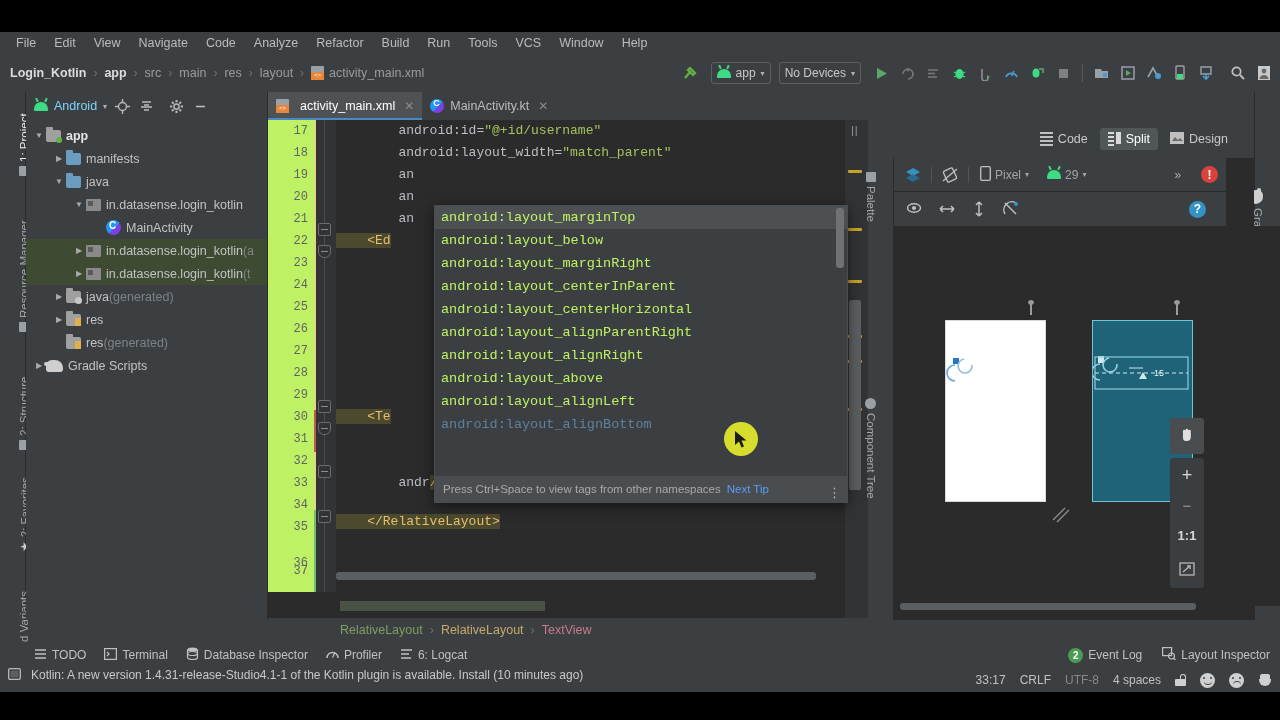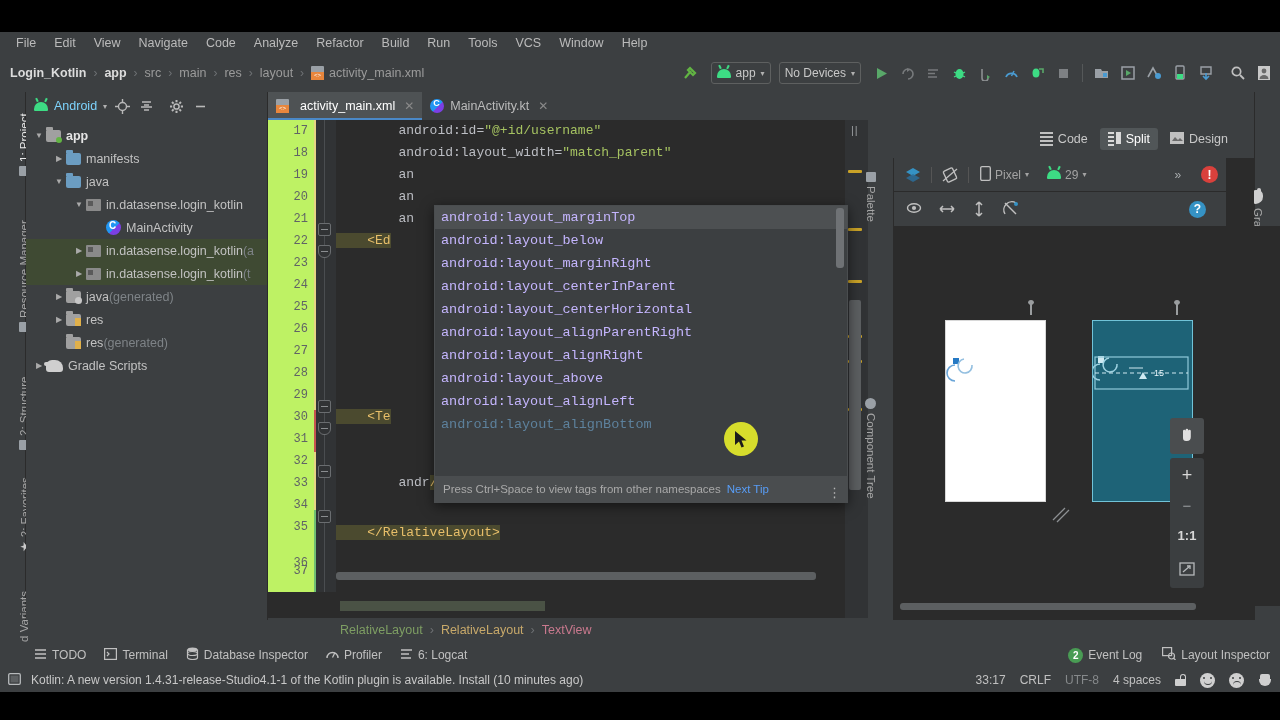--- a/index.html
+++ b/index.html
@@ -231,21 +231,21 @@
 
   
   .popup {
     position:absolute; left:434px; top:205px; width:414px; height:298px;
     background:#3c3f41; box-shadow: 0 3px 12px rgba(0,0,0,.55);
     border:1px solid #4a4d4f; overflow:hidden;
   }
   .plist { position:absolute; left:0; top:0; width:414px; height:272px; overflow:hidden; }
   .prow {
     height:23px; display:flex; align-items:center; padding-left:6px;
-    font-family:"Liberation Mono", monospace; font-size:13.5px; color:#c4b5fd; white-space:nowrap;
+    font-family:"Liberation Mono", monospace; font-size:13.5px; color:#bef264; white-space:nowrap;
   }
   .prow.sel { background:#4d5052; }
   .prow.clip { color:#6897bb; opacity:.75; }
   .pscroll { position:absolute; right:3px; top:2px; width:8px; height:60px; background:#6f7275; border-radius:3px; }
   .phint {
     position:absolute; left:0; bottom:0; width:414px; height:26px; background:#4a4d4f;
     display:flex; align-items:center; padding:0 8px; font-size:11.5px; color:#a9a9a9;
   }
   .phint .link { color:#589df6; margin-left:6px; }
   .pdots { position:absolute; right:6px; bottom:5px; color:#b6b6b6; font-size:13px; line-height:9px; letter-spacing:0; }
@@ -264,21 +264,21 @@
   .bb { display:flex; align-items:center; gap:5px; font-size:12px; color:#c0c0c0; white-space:nowrap; cursor:default; }
   .bb-right { position:absolute; right:10px; top:642px; height:26px; display:flex; align-items:center; gap:20px; }
   .green-badge {
     width:15px; height:15px; border-radius:50%; background:#499c54; color:#fff; font-size:10px;
     display:flex; align-items:center; justify-content:center; font-weight:bold;
   }
 
   
   .statusbar {
     position:absolute; left:0; top:668px; width:1112px; height:24px; background:#3c3f41;
-    display:flex; align-items:center; padding-left:8px; gap:8px;
+    display:flex; align-items:flex-start; padding-left:8px; gap:8px;
   }
   .sb-msg { font-size:12px; color:#c8c8c8; white-space:nowrap; }
   .sb-right { position:absolute; right:8px; top:668px; height:24px; display:flex; align-items:center; gap:14px; }
   .sb-item { font-size:12px; color:#c0c0c0; white-space:nowrap; }
   .sb-item.faint { color:#86898b; }
   .face { width:15px; height:15px; border-radius:50%; background:#d0d0d0; position:relative; }
   .face::before { content:""; position:absolute; left:3px; top:4px; width:2px; height:2px; border-radius:50%; background:#3c3f41; }
   .face::after { content:""; position:absolute; right:3px; top:4px; width:2px; height:2px; border-radius:50%; background:#3c3f41; }
   .smile { position:absolute; left:3.5px; bottom:3px; width:8px; height:4px; border-bottom:1.6px solid #3c3f41; border-radius:0 0 8px 8px; }
   .frown { position:absolute; left:3.5px; bottom:2.5px; width:8px; height:4px; border-top:1.6px solid #3c3f41; border-radius:8px 8px 0 0; }
@@ -648,21 +648,21 @@
 
       <div class="codetext" id="codetext">
           <div class="cline" style="top: 0px;"><span class="attr">        android:id=</span><span class="str">"@+id/username"</span></div>
           <div class="cline" style="top: 22px;"><span class="attr">        android:layout_width=</span><span class="str">"match_parent"</span></div>
           <div class="cline" style="top: 44px;"><span class="attr">        an</span></div>
           <div class="cline" style="top: 66px;"><span class="attr">        an</span></div>
           <div class="cline" style="top: 88px;"><span class="attr">        an</span></div>
           <div class="cline" style="top: 110px;"><span class="tagbg">    &lt;Ed</span></div>
           <div class="cline" style="top: 286px;"><span class="tagbg">    &lt;Te</span></div>
           <div class="cline" style="top: 352px;"><span class="attr">        andr</span><span class="tagbg">/&gt;</span></div>
-          <div class="cline" style="top: 402px;"><span class="tagbg">    &lt;/RelativeLayout&gt;</span></div>
+          <div class="cline" style="top: 391px;"><span class="tagbg">    &lt;/RelativeLayout&gt;</span></div>
         </div>
 
       <div class="hscroll-wrap" style="left:68px; top:452px; width:744px;">
         <div class="hscroll" style="width:480px;"></div>
       </div>
     </div>
   </div>
 
   <div class="markers">
     <div class="mpause">||</div>

